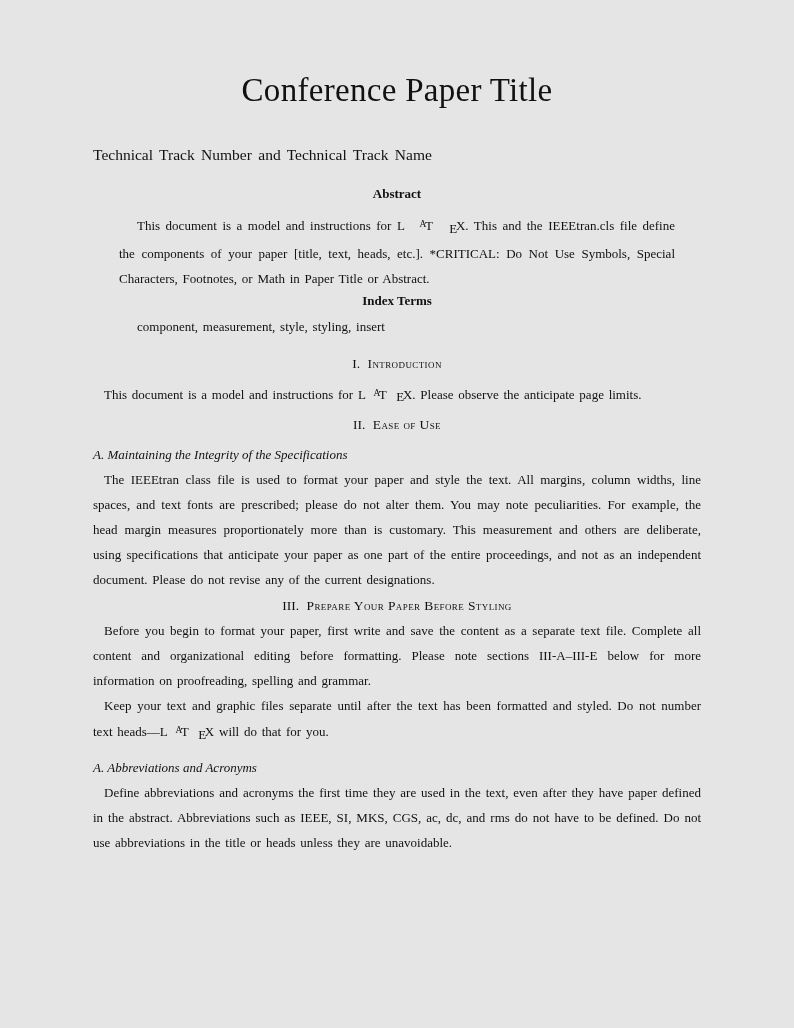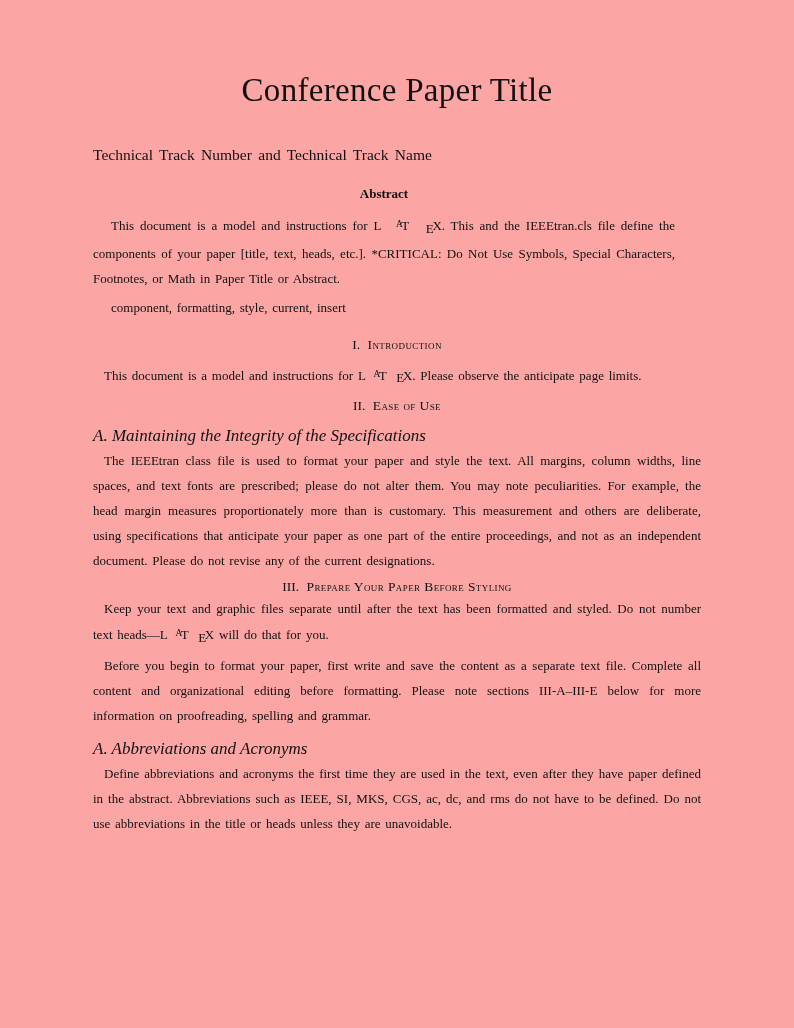--- a/index.html
+++ b/index.html
@@ -5,21 +5,21 @@
   html, body {
     margin: 0;
     padding: 0;
     background: #ffffff;
   }
   .page {
     position: relative;
     width: 794px;
     height: 1028px;
     margin: 0 auto;
-    background: #fca5a5;
+    background: #e5e5e5;
     color: #111111;
     font-family: "Liberation Serif", "DejaVu Serif", serif;
     box-sizing: border-box;
     padding: 71px 93px 0 93px;
     overflow: hidden;
   }
   .paper-title {
     font-size: 33px;
     font-weight: 400;
     text-align: center;
@@ -35,20 +35,21 @@
     word-spacing: 2.5px;
   }
   .review-note {
     font-size: 10.5px;
     text-align: center;
     margin: 4px 0 0 0;
     line-height: 16px;
     word-spacing: 1.5px;
   }
   .front-block {
+    margin-left: 26px;
     margin-right: 26px;
   }
   .front-heading {
     font-size: 13px;
     font-weight: 700;
     text-align: center;
     line-height: 18px;
     margin: 20px 0 0 0;
   }
   .front-heading.index {
@@ -74,21 +75,21 @@
     margin: 16px 0 0 0;
   }
   .sec-heading .sec-num {
     margin-right: 0.55em;
   }
   .sec-heading .sc {
     font-variant: small-caps;
     letter-spacing: 0.4px;
   }
   .subsec-heading {
-    font-size: 17px;
+    font-size: 13px;
     font-style: italic;
     font-weight: 400;
     line-height: 18px;
     margin: 12px 0 0 0;
   }
   .par {
     font-size: 13px;
     line-height: 25px;
     text-align: justify;
     text-indent: 11px;
@@ -125,36 +126,37 @@
 
   <div class="paper-subtitle">Technical Track Number and Technical Track Name</div>
 
 
   <div class="front-block">
     <div class="front-heading">Abstract</div>
     <p class="front-par"><span>This document is a model and instructions for </span><span class="latex"><span>L</span><span class="lx-a">A</span><span>T</span><span class="lx-e">E</span><span>X</span></span><span>. This and the IEEEtran.cls file define the components of your paper [title, text, heads, etc.]. *CRITICAL: Do Not Use Symbols, Special Characters, Footnotes, or Math in Paper Title or Abstract.</span></p>
   </div>
 
   <div class="front-block">
-    <p class="front-par terms">component, formatting, style, current, insert</p>
+    <div class="front-heading index">Index Terms</div>
+    <p class="front-par terms">component, measurement, style, styling, insert</p>
   </div>
 
   <h2 class="sec-heading"><span class="sec-num">I.</span><span class="sc">Introduction</span></h2>
 
   <p class="par"><span>This document is a model and instructions for </span><span class="latex"><span>L</span><span class="lx-a">A</span><span>T</span><span class="lx-e">E</span><span>X</span></span><span>. Please observe the anticipate page limits.</span></p>
 
   <h2 class="sec-heading s2"><span class="sec-num">II.</span><span class="sc">Ease of Use</span></h2>
 
   <h3 class="subsec-heading">A. Maintaining the Integrity of the Specifications</h3>
 
   <p class="par tight">The IEEEtran class file is used to format your paper and style the text. All margins, column widths, line spaces, and text fonts are prescribed; please do not alter them. You may note peculiarities. For example, the head margin measures proportionately more than is customary. This measurement and others are deliberate, using specifications that anticipate your paper as one part of the entire proceedings, and not as an independent document. Please do not revise any of the current designations.</p>
 
   <h2 class="sec-heading s3"><span class="sec-num">III.</span><span class="sc">Prepare Your Paper Before Styling</span></h2>
 
+  <p class="par tight">Before you begin to format your paper, first write and save the content as a separate text file. Complete all content and organizational editing before formatting. Please note sections III-A–III-E below for more information on proofreading, spelling and grammar.</p>
+
   <p class="par flow"><span>Keep your text and graphic files separate until after the text has been formatted and styled. Do not number text heads—</span><span class="latex"><span>L</span><span class="lx-a">A</span><span>T</span><span class="lx-e">E</span><span>X</span></span><span> will do that for you.</span></p>
-
-  <p class="par tight">Before you begin to format your paper, first write and save the content as a separate text file. Complete all content and organizational editing before formatting. Please note sections III-A–III-E below for more information on proofreading, spelling and grammar.</p>
 
   <h3 class="subsec-heading abbrev">A. Abbreviations and Acronyms</h3>
 
   <p class="par tight">Define abbreviations and acronyms the first time they are used in the text, even after they have paper defined in the abstract. Abbreviations such as IEEE, SI, MKS, CGS, ac, dc, and rms do not have to be defined. Do not use abbreviations in the title or heads unless they are unavoidable.</p>
 
 </div>
 
 </body></html>

